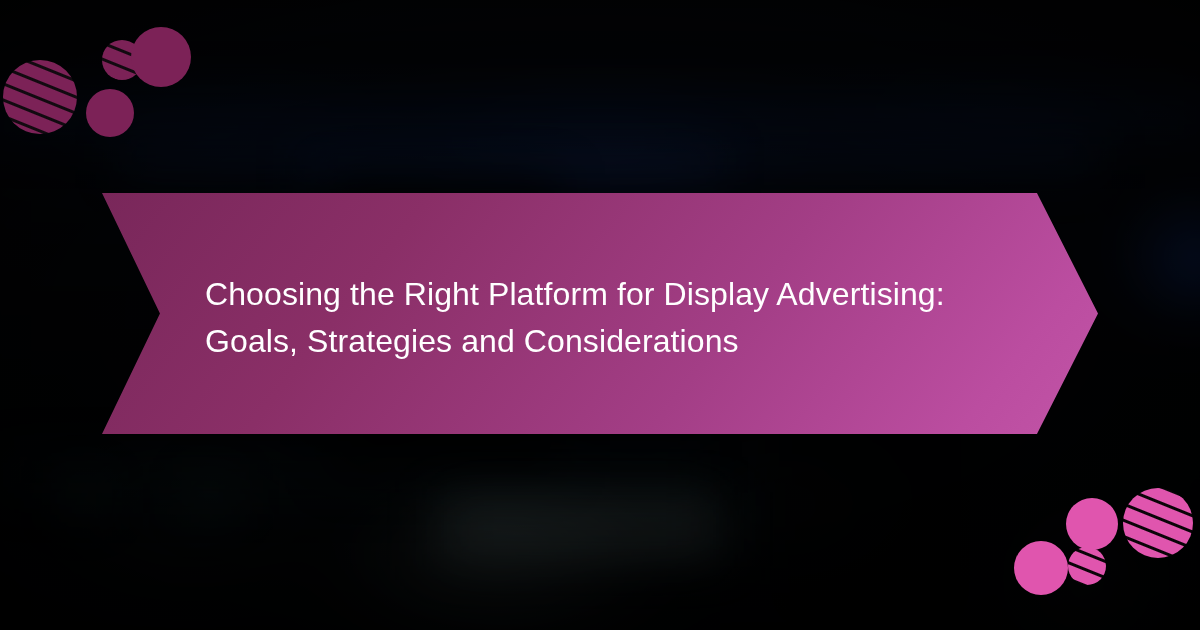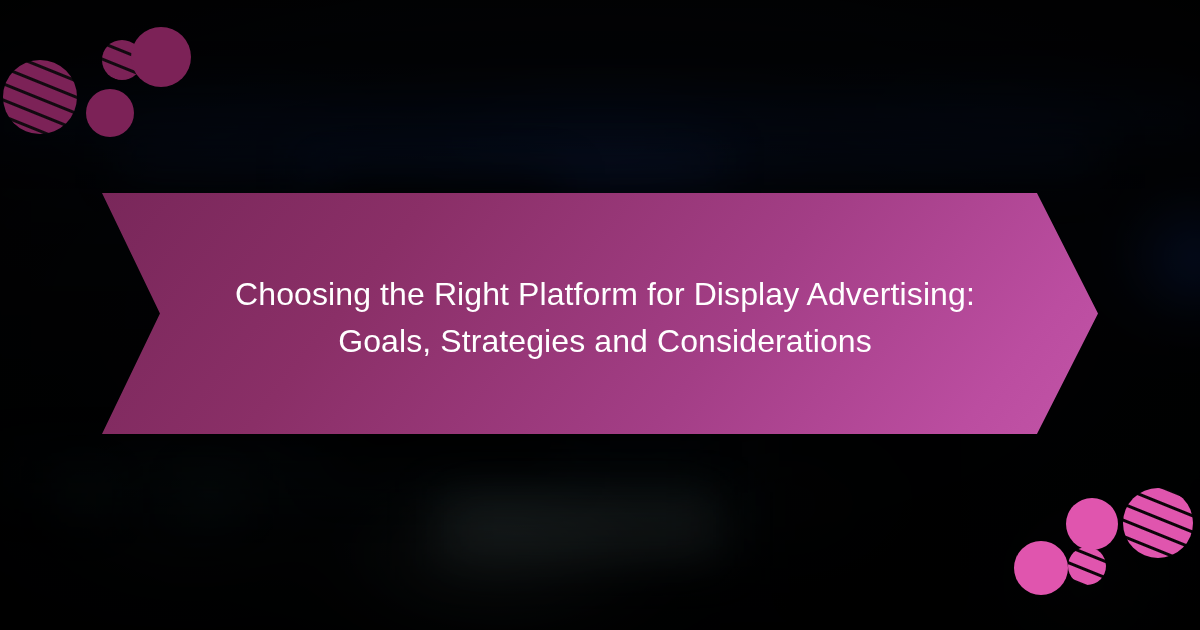--- a/index.html
+++ b/index.html
@@ -79,21 +79,21 @@
     height: 241px;
     background: linear-gradient(128deg, #79275a 0%, #8a2f67 28%, #a33e86 62%, #bb4da0 88%, #c254a7 100%);
     -webkit-clip-path: polygon(0 0, 100% 0, 100% 0, 93.87% 50%, 100% 100%, 100% 100%, 0 100%, 5.82% 50%);
     clip-path: polygon(0 0, 93.87% 0, 100% 50%, 93.87% 100%, 0 100%, 5.82% 50%);
     display: flex;
     align-items: center;
     justify-content: center;
   }
   .banner-inner {
     width: 800px;
-    text-align: center;
+    text-align: left;
     padding-left: 10px;
     margin-top: 8px;
   }
   .banner-title {
     margin: 0;
     color: #ffffff;
     font-family: "Liberation Sans", sans-serif;
     font-size: 32px;
     font-weight: 400;
     line-height: 1.45;

